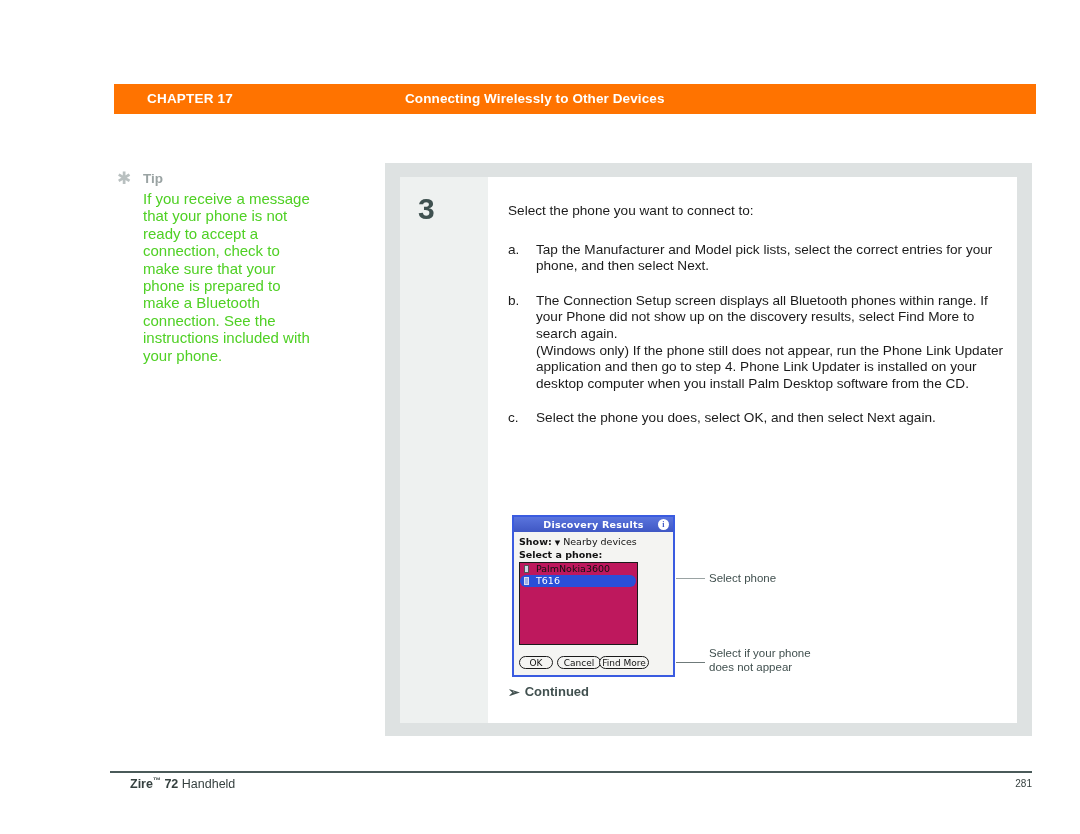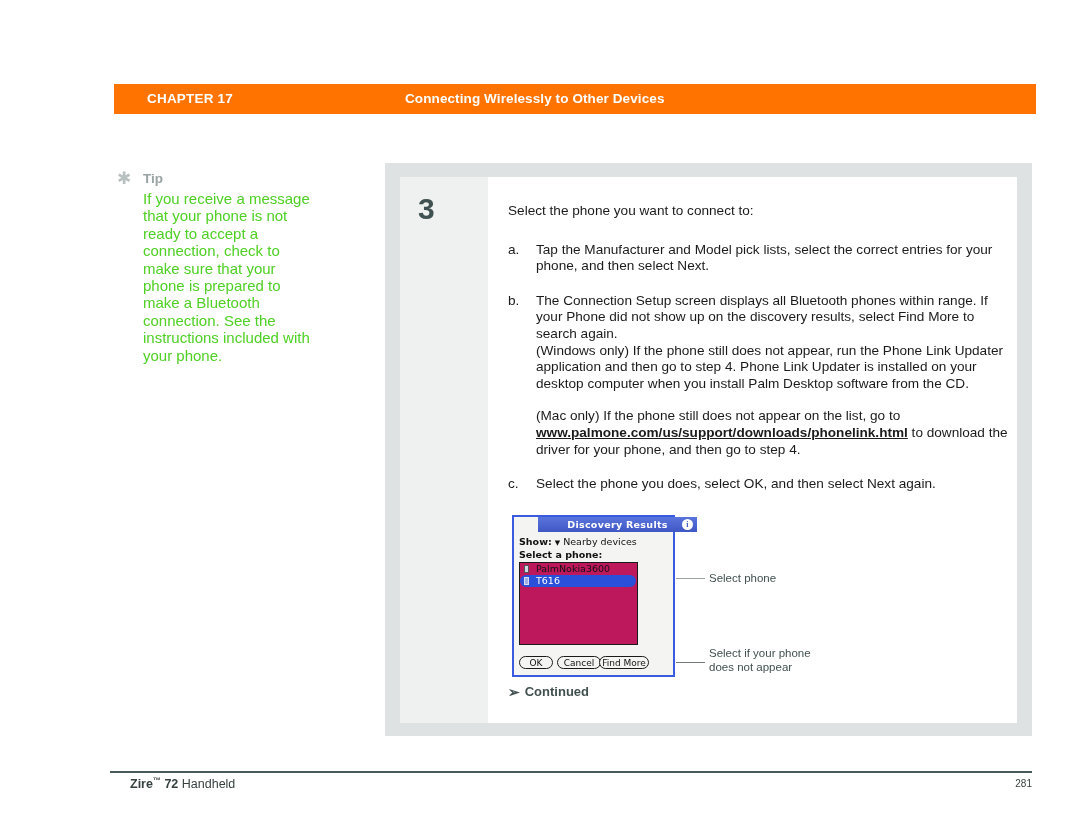--- a/index.html
+++ b/index.html
@@ -163,21 +163,20 @@
     height: 15px;
     background: #4a63cf;
     background: linear-gradient(to bottom,#5a74dd 0%,#3f57c4 100%);
     color: #ffffff;
     font-size: 9.5px;
     font-weight: bold;
     text-align: center;
     line-height: 15px;
     letter-spacing: 0.3px;
     box-sizing: border-box;
-    margin-left: 24px;
   }
   .info-icon {
     position: absolute;
     right: 4px;
     top: 2px;
     width: 11px;
     height: 11px;
     border-radius: 50%;
     background: #ffffff;
     color: #3f57c4;
@@ -355,23 +354,20 @@
 
       <div class="lettered">
         <span class="mark">a.</span>
         <span>Tap the Manufacturer and Model pick lists, select the correct entries for your phone, and then select Next.</span>
       </div>
 
       <div class="lettered">
         <span class="mark">b.</span>
         <span>The Connection Setup screen displays all Bluetooth phones within range. If your Phone did not show up on the discovery results, select Find More to search again.</span>
         <p class="sub-para">(Windows only) If the phone still does not appear, run the Phone Link Updater application and then go to step 4. Phone Link Updater is installed on your desktop computer when you install Palm Desktop software from the CD.</p>
-        <p class="sub-para">
-          <span>(Mac only) If the phone still does not appear on the list, go to </span><span class="url-bold">www.palmone.com/us/support/downloads/phonelink.html</span><span> to download the driver for your phone, and then go to step 4.</span>
-        </p>
       </div>
 
       <div class="lettered">
         <span class="mark">c.</span>
         <span>Select the phone you does, select OK, and then select Next again.</span>
       </div>
 
     </div>
 
     <div class="continued">

